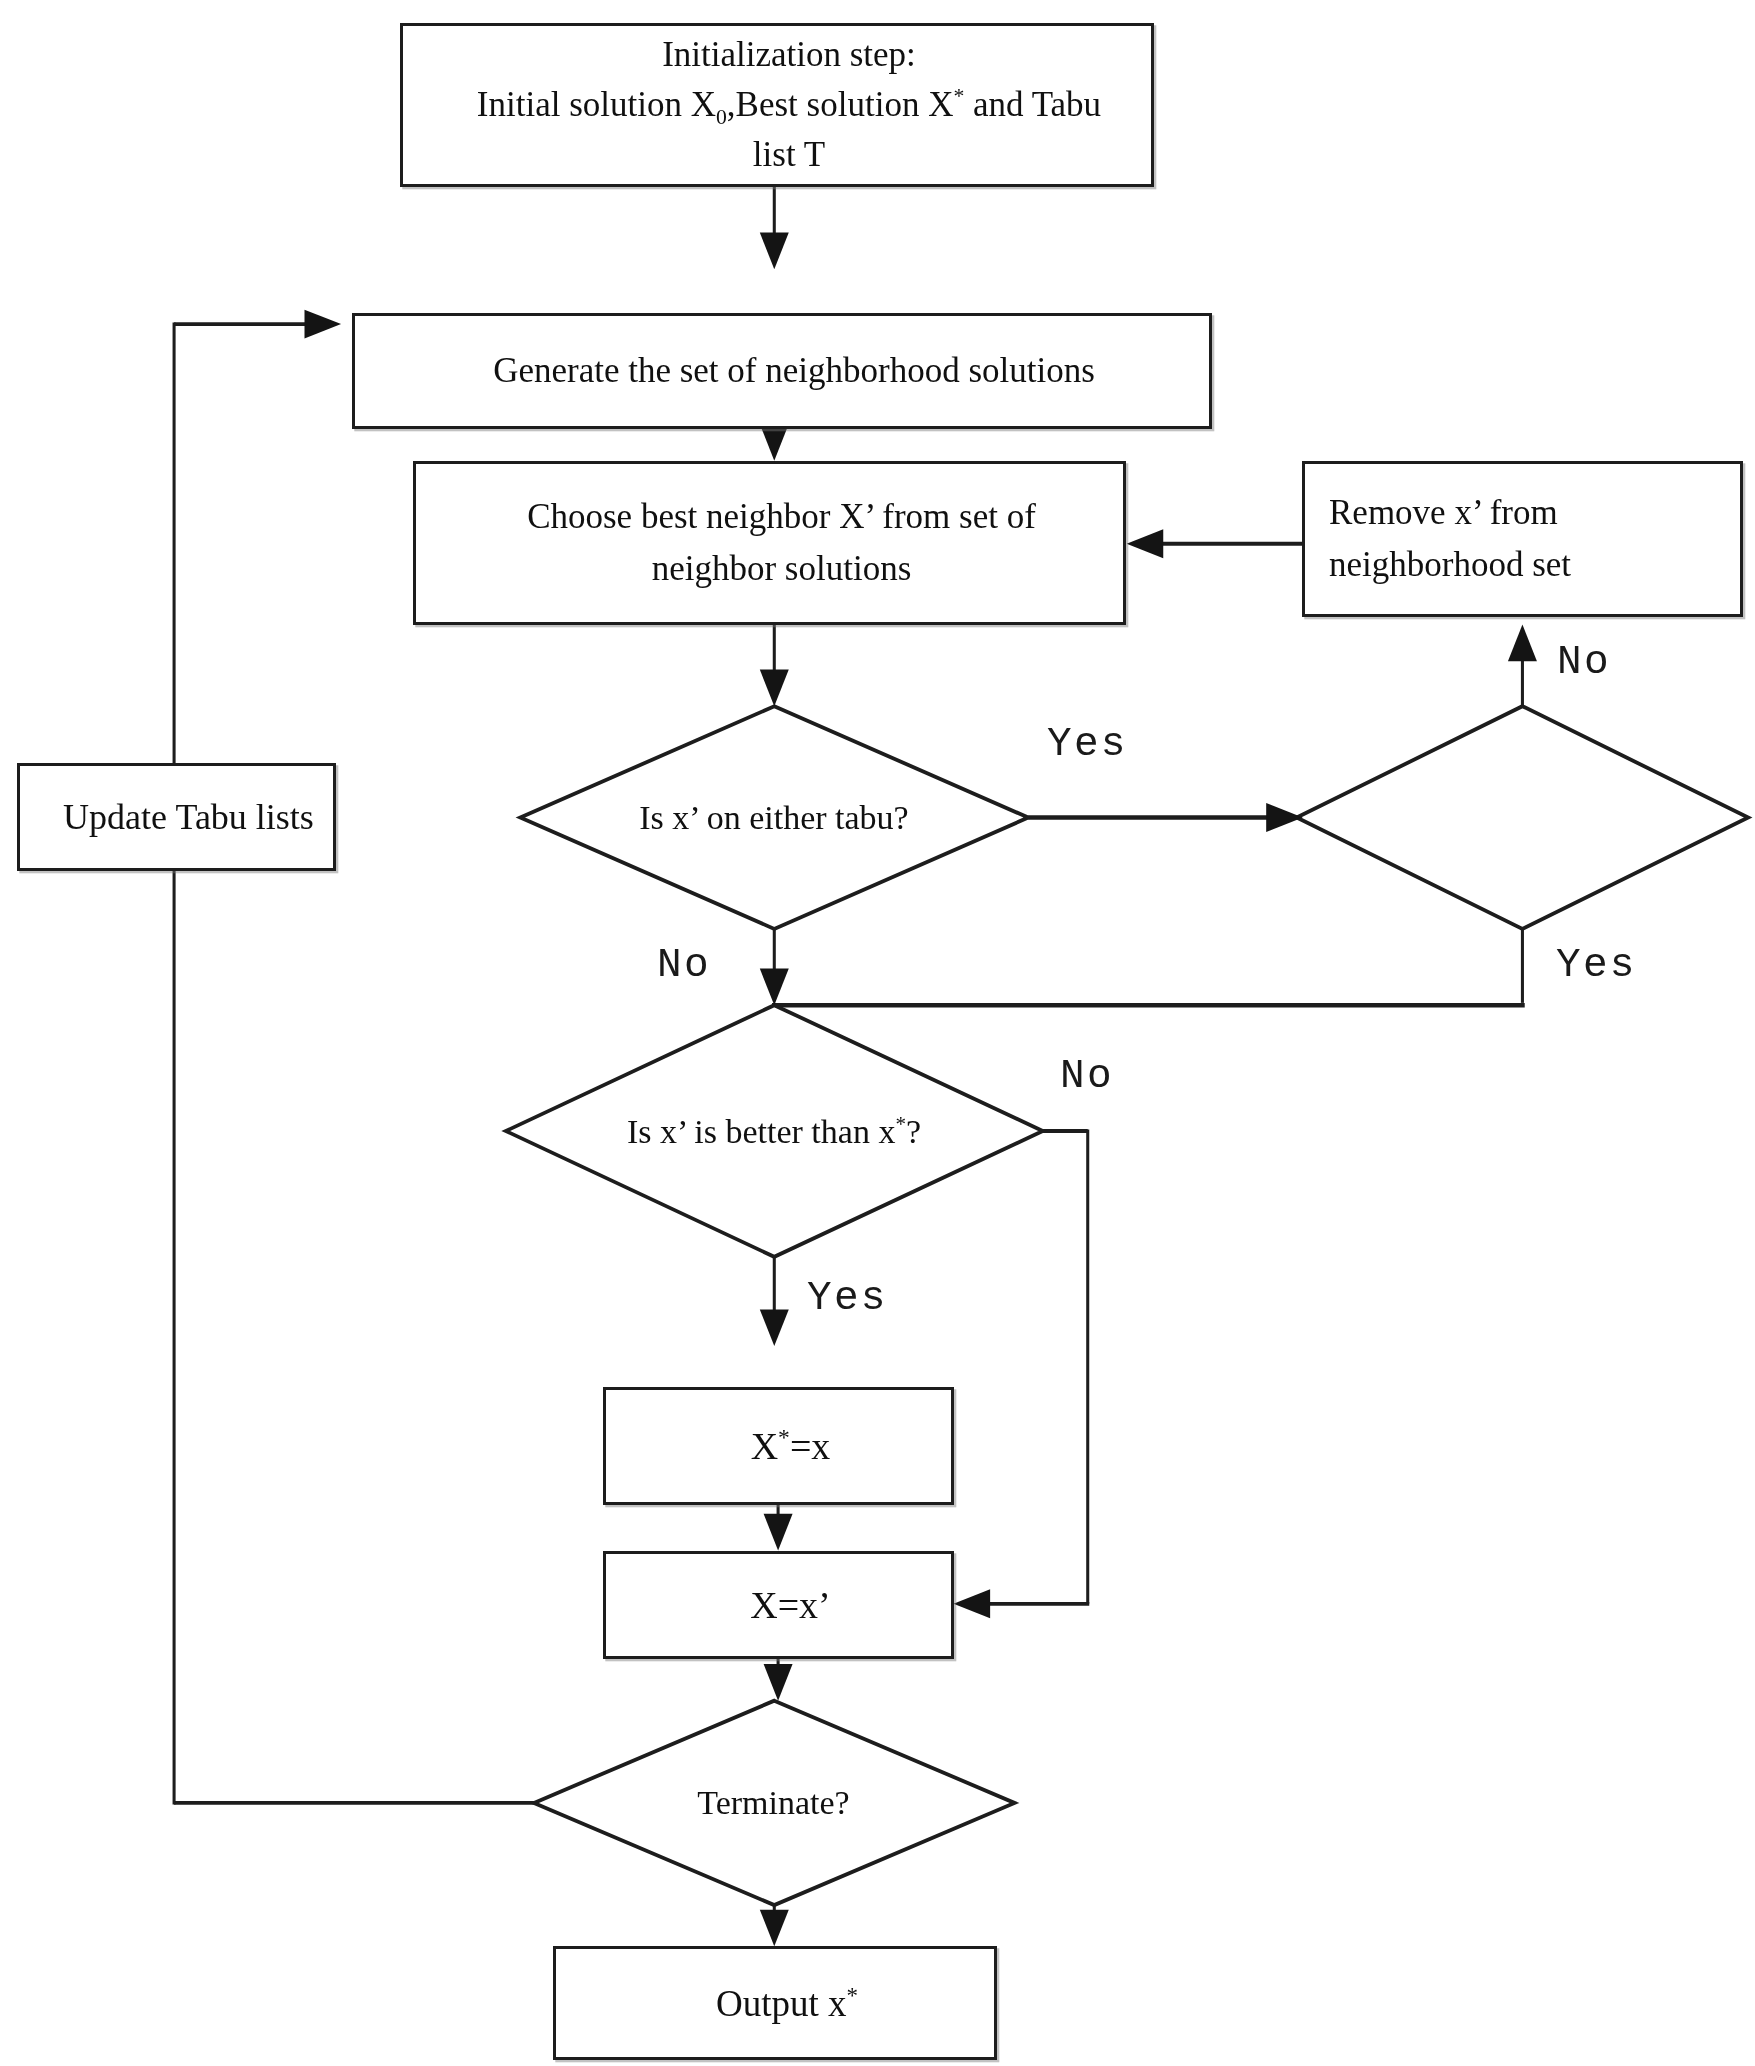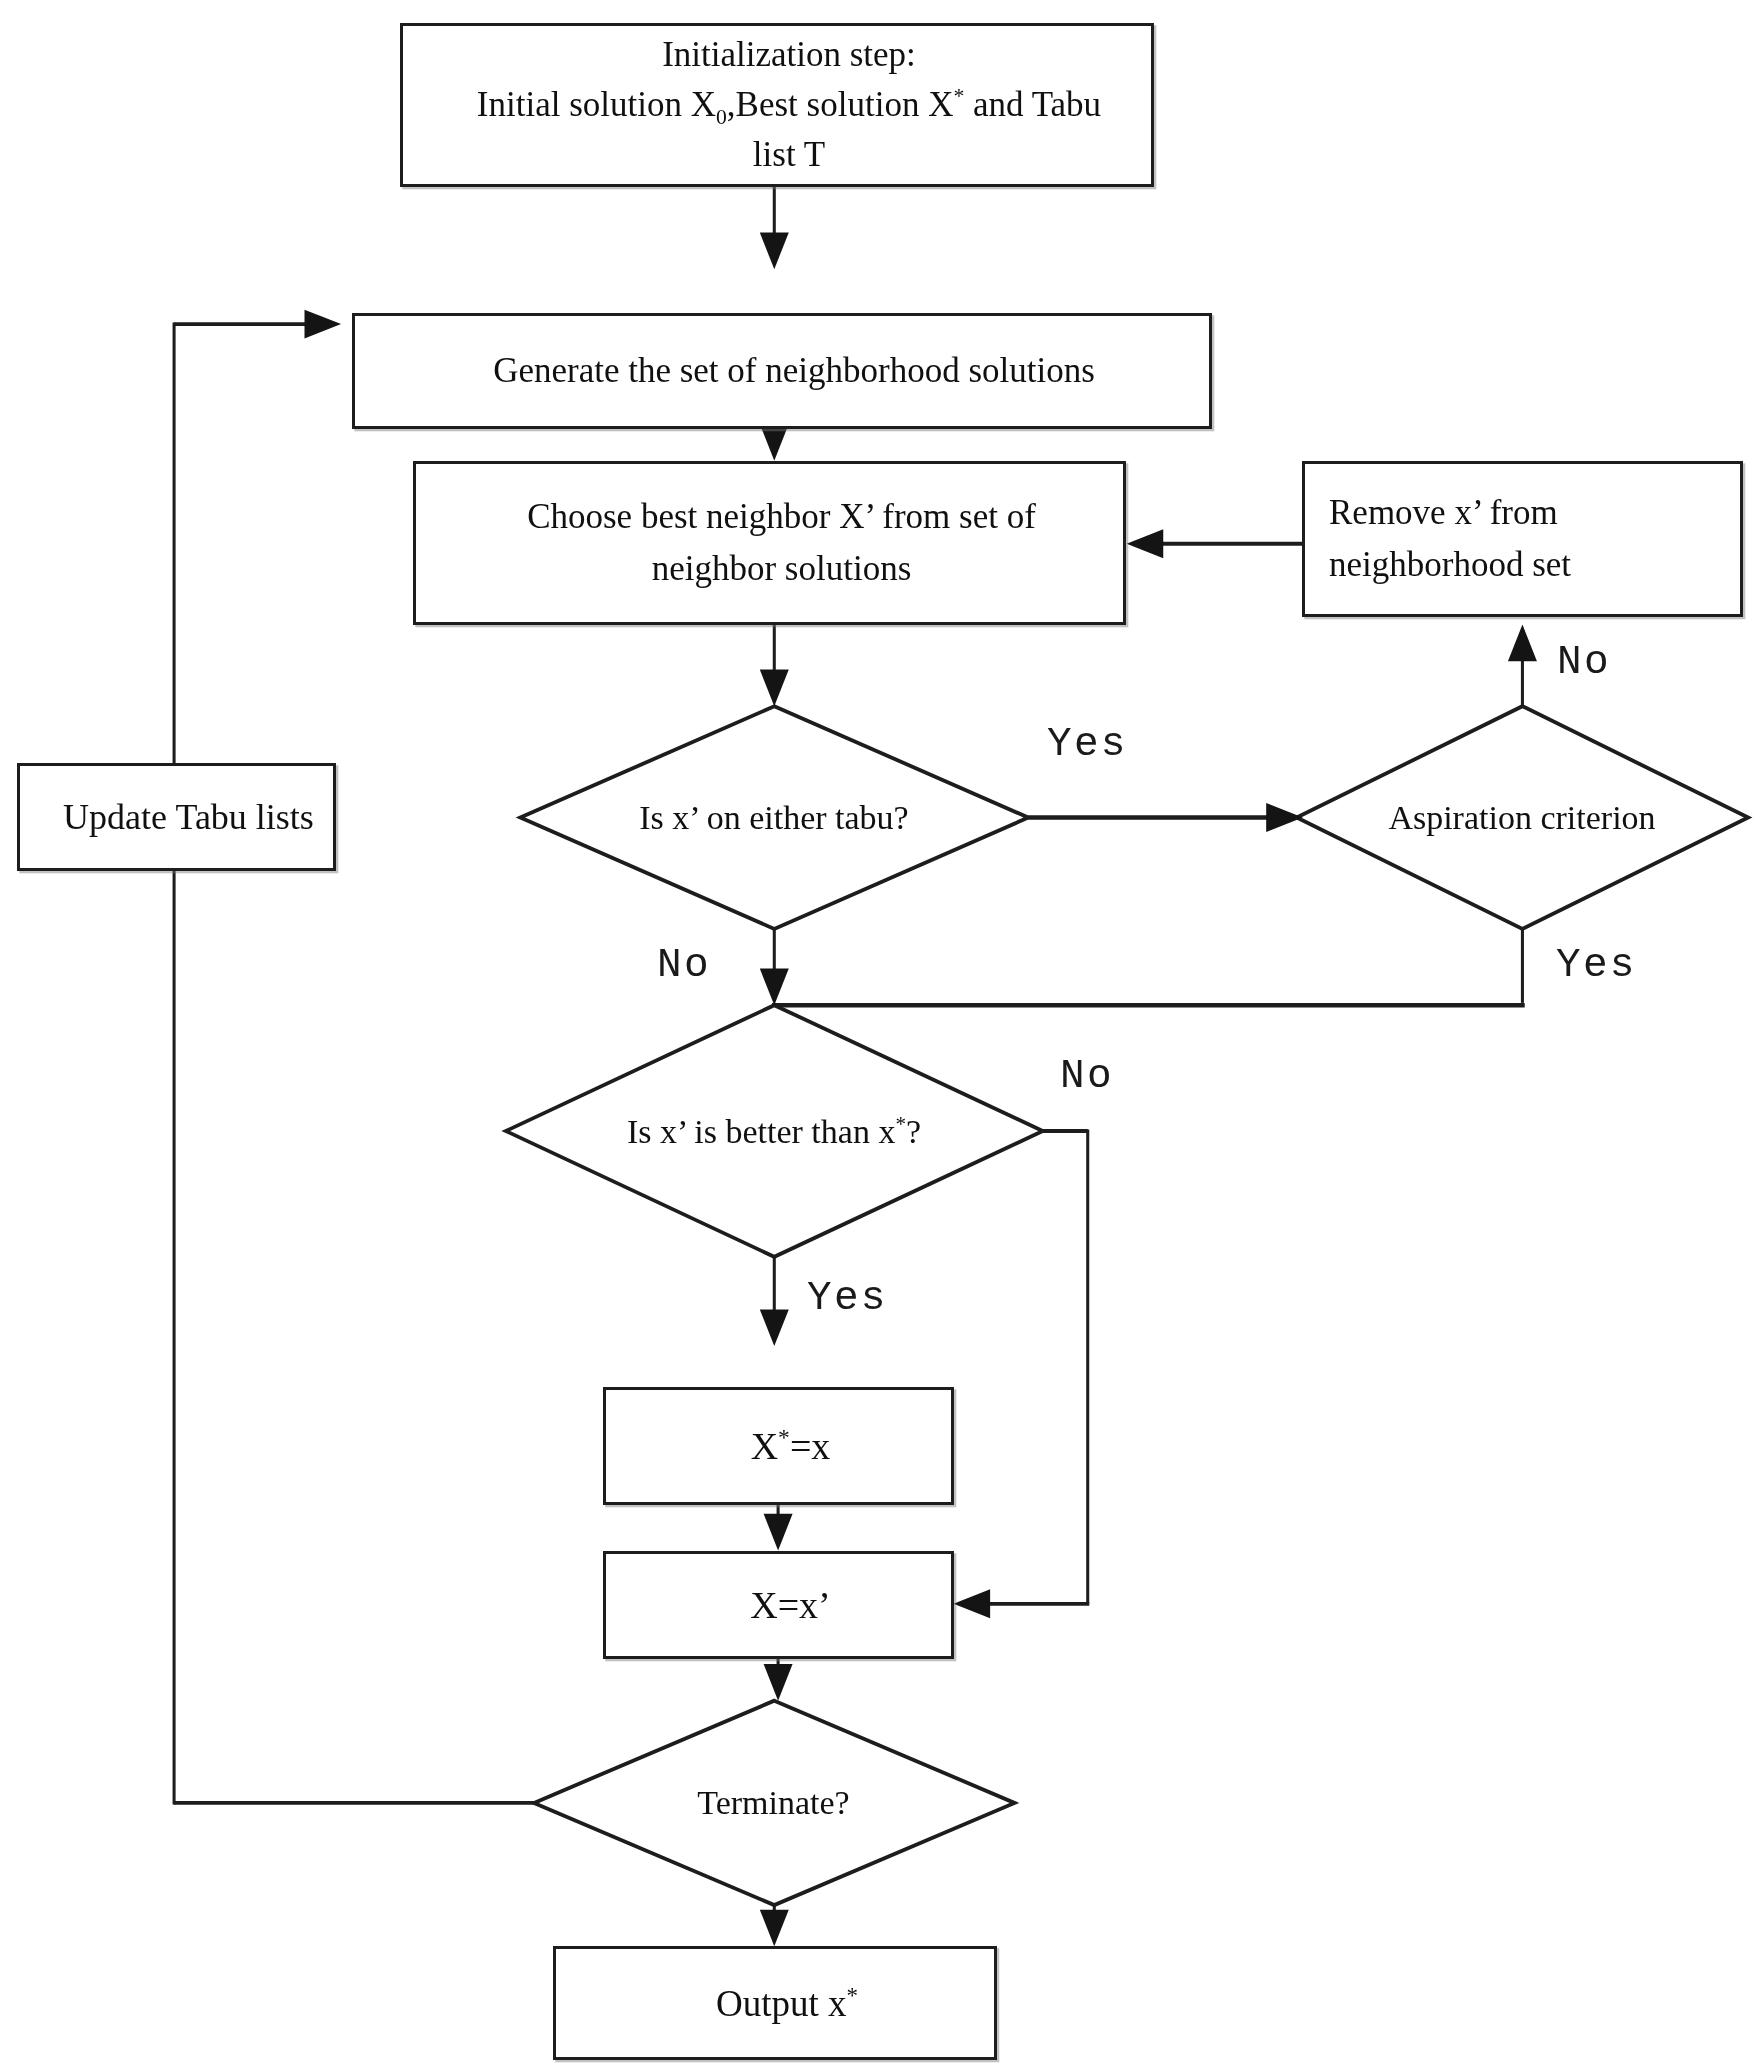--- a/index.html
+++ b/index.html
@@ -179,23 +179,20 @@
   </div>
 
   <div class="box box-output">
     <span><span>Output x</span><span class="sup">*</span></span>
   </div>
 
   <div class="diamond-label lbl-tabu">
     <span>Is x’ on either tabu?</span>
   </div>
 
-  <div class="diamond-label lbl-asp">
-    <span>Aspiration criterion</span>
-  </div>
 
   <div class="diamond-label lbl-better">
     <span><span>Is x’ is better than x</span><span class="sup">*</span><span>?</span></span>
   </div>
 
   <div class="diamond-label lbl-terminate">
     <span>Terminate?</span>
   </div>
 
   <div class="edge-label el-yes1">Yes</div>

